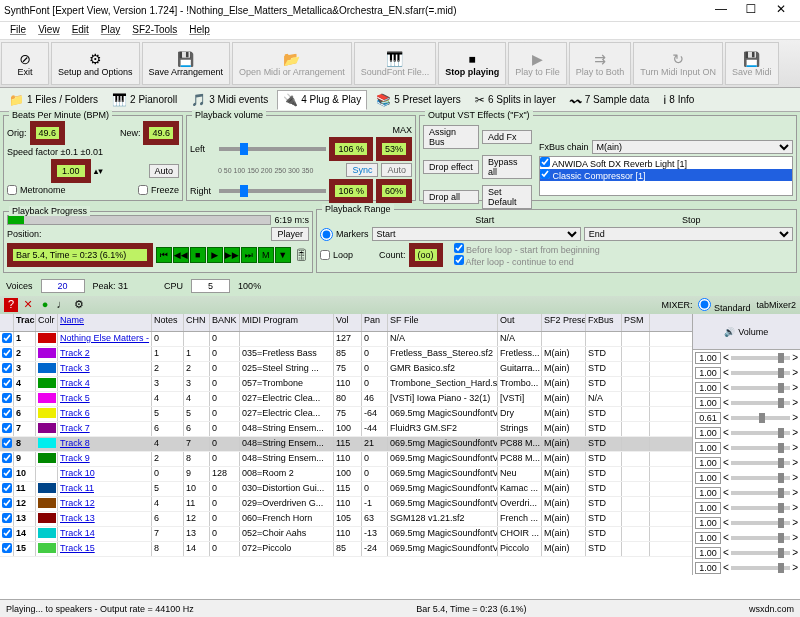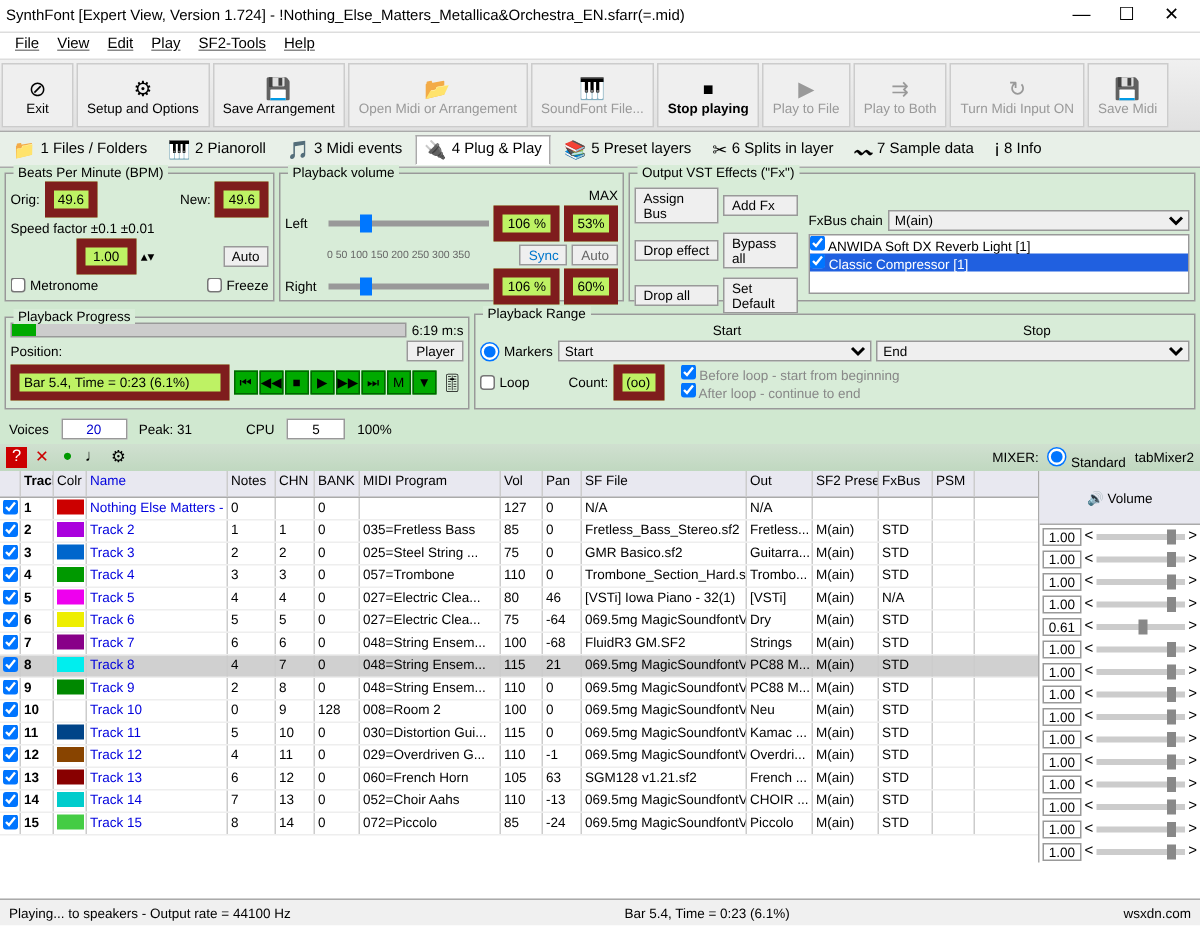--- a/index.html
+++ b/index.html
@@ -41,21 +41,21 @@
 .statval { background: #fff; border: 1px solid #999; padding: 1px 16px; }
 .mixerhdr { height: 18px; background: linear-gradient(#d0e0d0,#c0d8c0); display: flex; align-items: center; padding: 0 4px; font-size: 9px; justify-content: space-between; }
 .mixerhdr .tools { display: flex; gap: 3px; }
 .mixerhdr .tools span { width: 14px; height: 14px; font-size: 11px; text-align: center; }
 .tracksarea { display: flex; }
 .tracktbl { flex: 1; }
 .thdr { display: flex; background: #e8e8f0; border-bottom: 1px solid #aaa; height: 18px; }
 .thdr > div, .trow > div { border-right: 1px solid #ccc; padding: 1px 2px; font-size: 9px; overflow: hidden; white-space: nowrap; }
 .trow { display: flex; height: 15px; border-bottom: 1px solid #eee; }
 .trow.sel { background: #d0d0d0; }
-.c-ck{width:14px} .c-tk{width:22px;font-weight:bold} .c-cl{width:22px} .c-nm{width:94px;color:#00d;} .c-nt{width:32px} .c-ch{width:26px} .c-bk{width:30px} .c-mp{width:94px} .c-vl{width:28px} .c-pn{width:26px} .c-sf{width:110px} .c-ou{width:44px} .c-pr{width:44px} .c-fb{width:36px} .c-ps{width:28px}
+.c-ck{width:14px} .c-tk{width:22px;font-weight:bold} .c-cl{width:22px} .c-nm{width:94px;color:#00d;text-decoration:underline} .c-nt{width:32px} .c-ch{width:26px} .c-bk{width:30px} .c-mp{width:94px} .c-vl{width:28px} .c-pn{width:26px} .c-sf{width:110px} .c-ou{width:44px} .c-pr{width:44px} .c-fb{width:36px} .c-ps{width:28px}
 .colbox { width: 18px; height: 10px; display: inline-block; }
 .mixercol { width: 108px; border-left: 1px solid #aaa; }
 .mxhdr { height: 36px; background: #e8e8f0; display: flex; flex-direction: column; align-items: center; justify-content: center; font-size: 9px; border-bottom: 1px solid #aaa; }
 .mxrow { display: flex; height: 15px; align-items: center; padding: 0 2px; gap: 2px; }
 .mxval { width: 26px; background: #fff; border: 1px solid #999; font-size: 9px; text-align: center; }
 .mxsl { flex: 1; height: 4px; background: #ccc; position: relative; }
 .mxsl .th { position: absolute; width: 6px; height: 10px; background: #888; top: -3px; }
 .statusbar { position: absolute; bottom: 0; left: 0; right: 0; height: 18px; background: #f0f0f0; border-top: 1px solid #aaa; display: flex; align-items: center; font-size: 9px; padding: 0 6px; justify-content: space-between; }
 input[type=checkbox]{width:10px;height:10px;margin:0}
 select, input[type=text]{font-size:9px;border:1px solid #999}
@@ -449,21 +449,21 @@
         <div class="trow">
           <div class="c-ck"><input type="checkbox" checked="" style=""></div>
           <div class="c-tk">7</div>
           <div class="c-cl"><span class="colbox" style="background:#808"></span></div>
           <div class="c-nm">Track 7</div>
           <div class="c-nt">6</div>
           <div class="c-ch">6</div>
           <div class="c-bk">0</div>
           <div class="c-mp">048=String Ensem...</div>
           <div class="c-vl">100</div>
-          <div class="c-pn">-68</div>
+          <div class="c-pn">-44</div>
           <div class="c-sf">FluidR3 GM.SF2</div>
           <div class="c-ou">Strings</div>
           <div class="c-pr">M(ain)</div>
           <div class="c-fb">STD</div>
           <div class="c-ps"></div>
         </div>
         <div class="trow sel">
           <div class="c-ck"><input type="checkbox" checked="" style=""></div>
           <div class="c-tk">8</div>
           <div class="c-cl"><span class="colbox" style="background:#0ee"></span></div>

